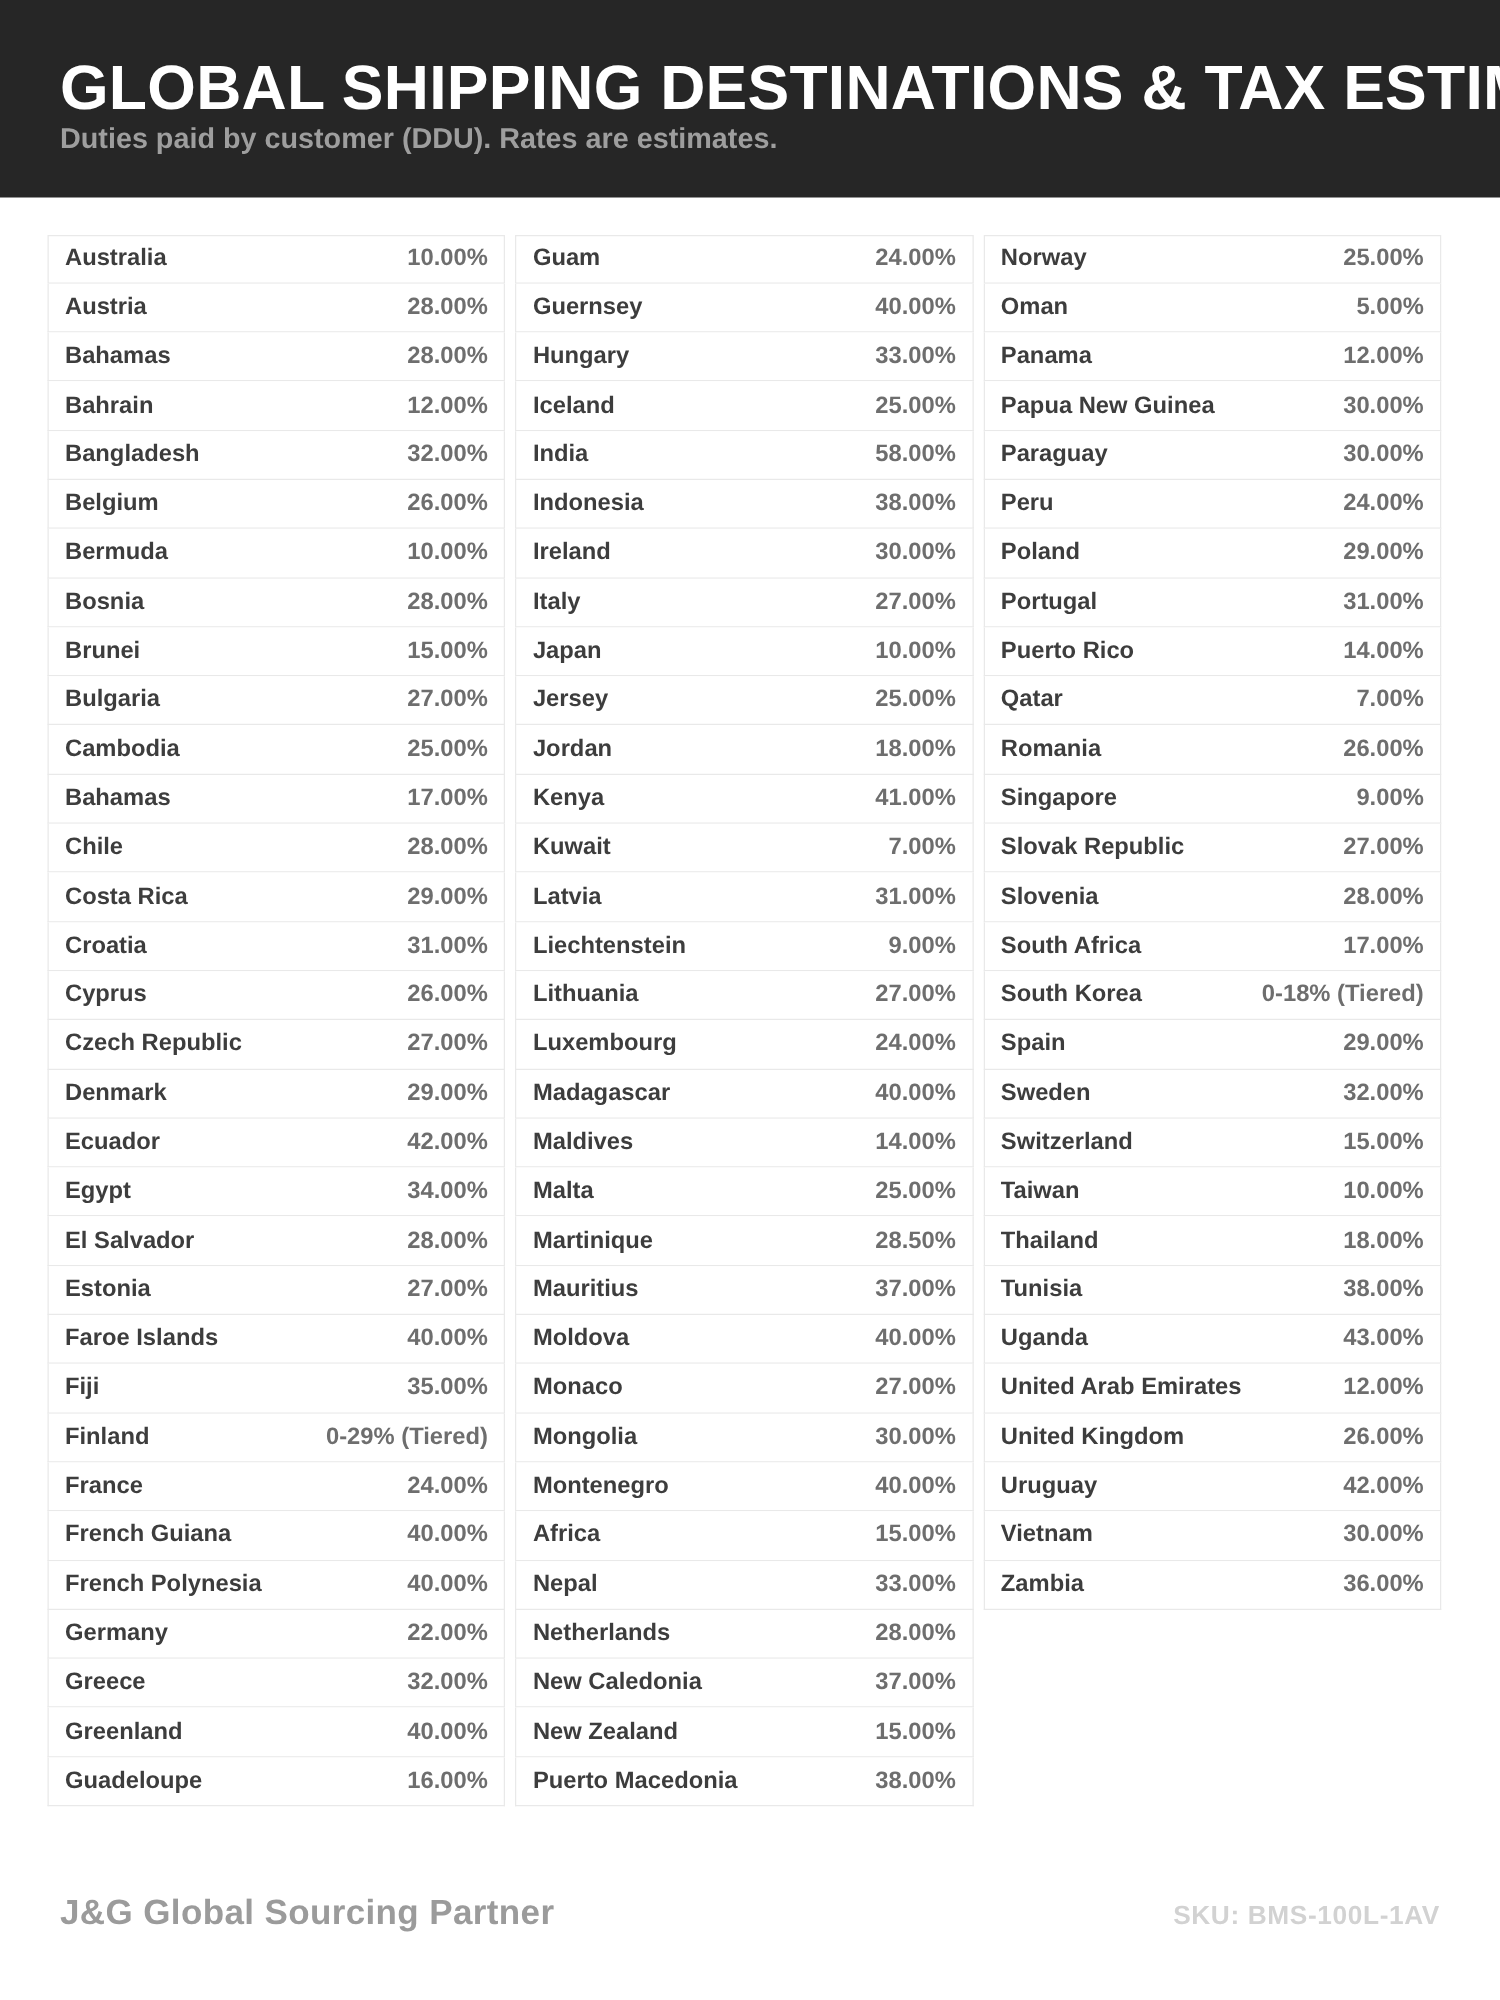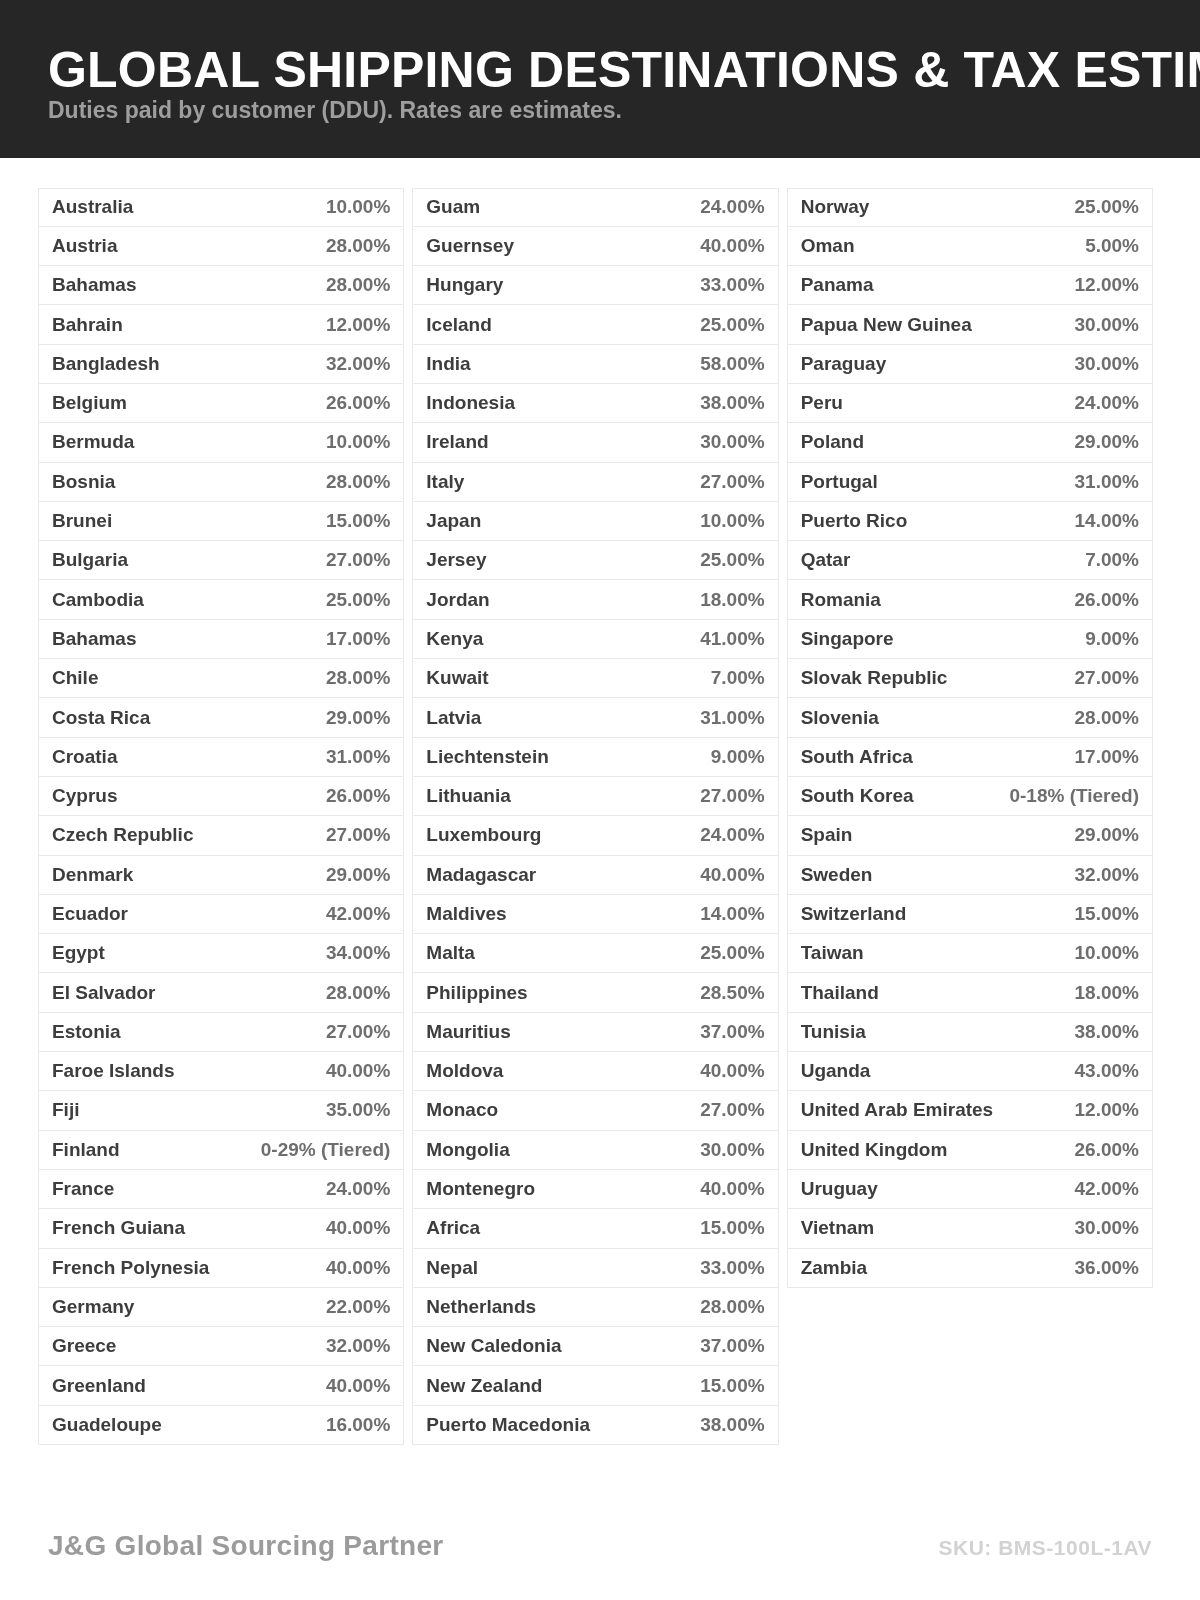--- a/index.html
+++ b/index.html
@@ -36,21 +36,21 @@
   .row:not(:first-child){border-top:0;}
   .country{
     font-size:19px;font-weight:700;color:#3d3d3d;white-space:nowrap;
   }
   .rate{
     font-size:19px;font-weight:700;color:#6e6e6e;white-space:nowrap;
     margin-left:10px;
   }
   
   .ftr{
-    position:absolute;left:0;right:0;bottom:38px;
+    position:absolute;left:0;right:0;bottom:54px;
     padding:0 48px;
     display:flex;justify-content:space-between;align-items:baseline;margin-top:22px;
   }
   .brand{font-size:28px;font-weight:700;color:#9b9b9b;letter-spacing:.3px;}
   .sku{font-size:21px;font-weight:700;color:#d2d2d2;letter-spacing:.5px;}
 </style>
 </head>
 <body>
 
 <header class="hdr">
@@ -264,21 +264,21 @@
       </div>
       <div class="row">
         <span class="country">Maldives</span>
         <span class="rate">14.00%</span>
       </div>
       <div class="row">
         <span class="country">Malta</span>
         <span class="rate">25.00%</span>
       </div>
       <div class="row">
-        <span class="country">Philippines</span>
+        <span class="country">Martinique</span>
         <span class="rate">28.50%</span>
       </div>
       <div class="row">
         <span class="country">Mauritius</span>
         <span class="rate">37.00%</span>
       </div>
       <div class="row">
         <span class="country">Moldova</span>
         <span class="rate">40.00%</span>
       </div>

